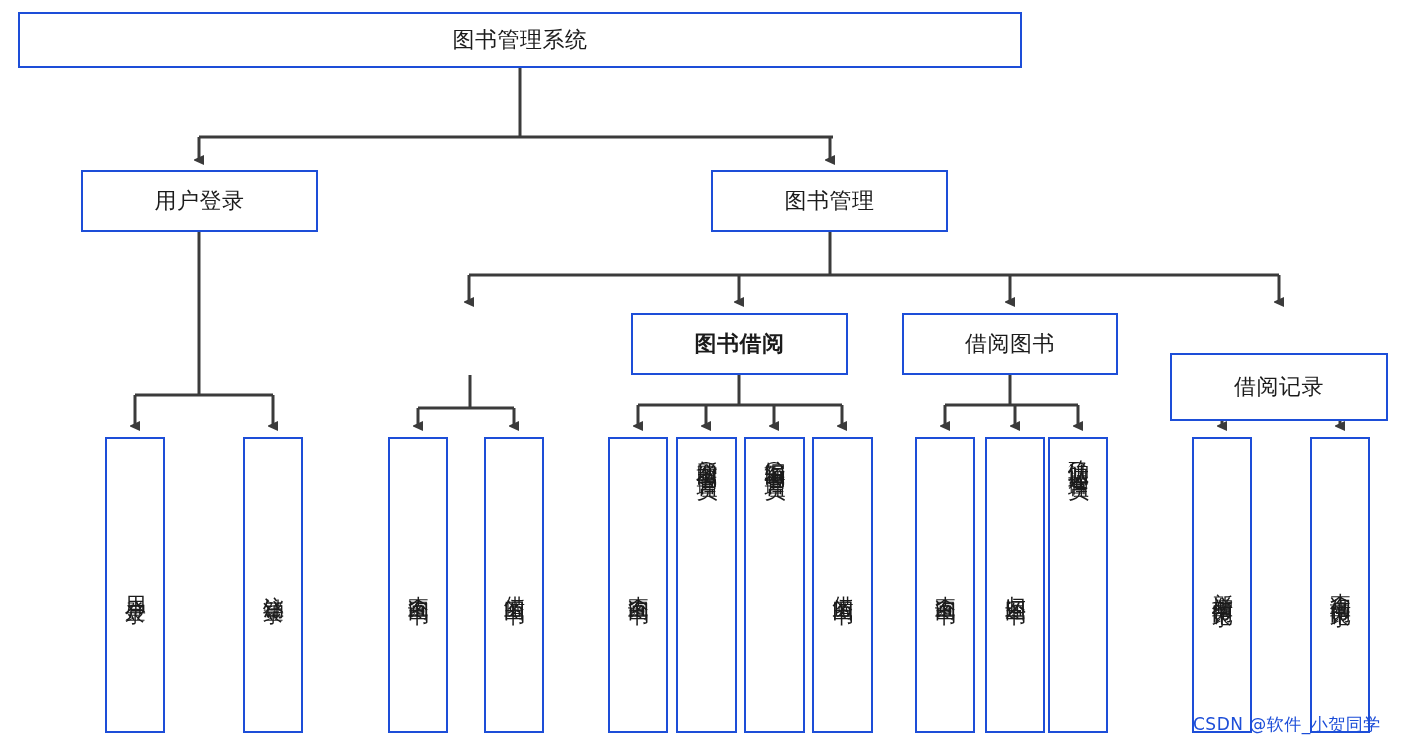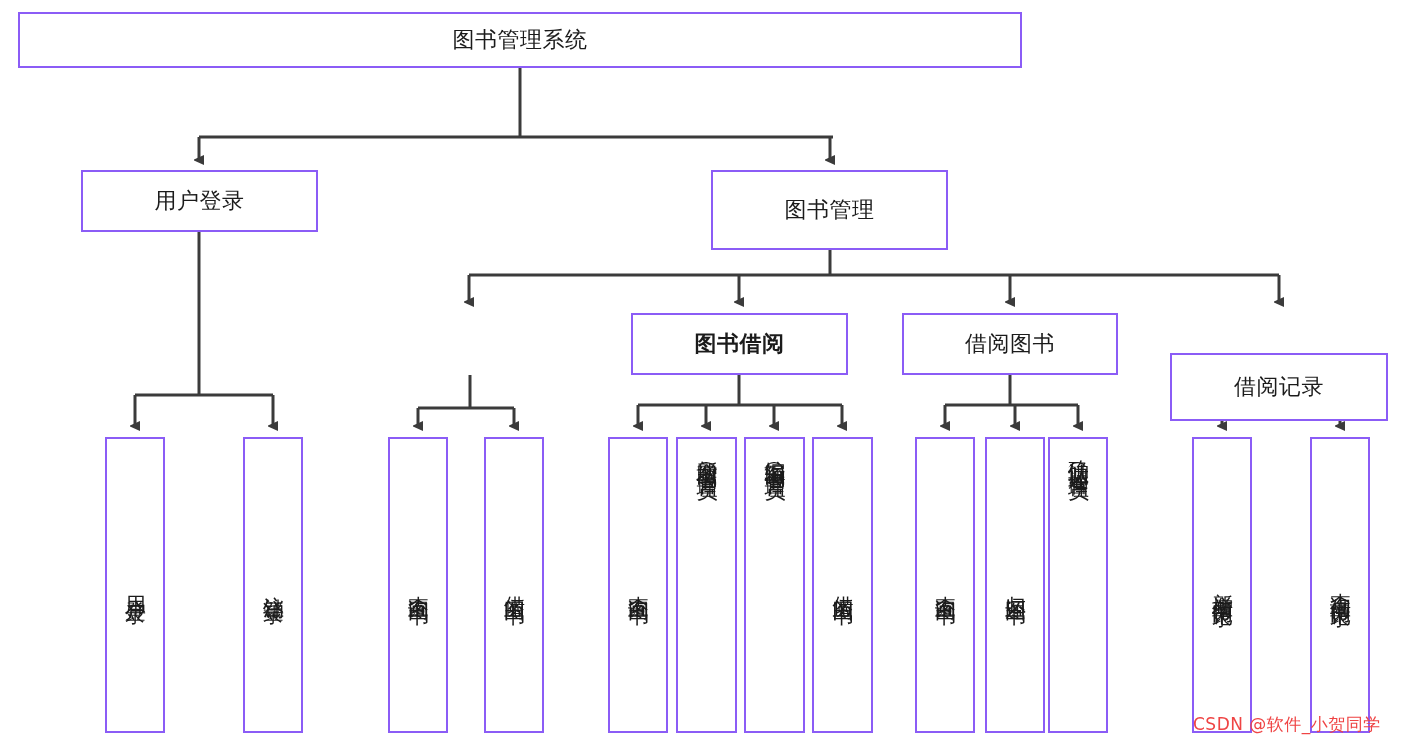--- a/index.html
+++ b/index.html
@@ -21,21 +21,21 @@
     position: absolute;
     left: 0;
     top: 0;
     width: 1405px;
     height: 747px;
     pointer-events: none;
   }
   .node {
     position: absolute;
     box-sizing: border-box;
-    border: 2px solid #8b5cf6;
+    border: 2px solid #1d4ed8;
     background: #ffffff;
     display: flex;
     align-items: center;
     justify-content: center;
     color: #1b1b1b;
   }
   .node-h {
     font-size: 22px;
     line-height: 1.2;
     letter-spacing: 0.5px;
@@ -56,21 +56,21 @@
   }
   .node-leaf.center-v {
     align-items: center;
     padding-top: 0;
   }
   .watermark {
     position: absolute;
     left: 1193px;
     top: 713px;
     font-size: 17px;
-    color: #ef4444;
+    color: #1d4ed8;
     white-space: nowrap;
     letter-spacing: 0.5px;
   }
 </style>
 </head>
 <body>
 
 <div id="diagram-root">
 
   <svg id="connector-layer" viewBox="0 0 1405 747" xmlns="http://www.w3.org/2000/svg">
@@ -123,21 +123,21 @@
     </g>
   </svg>
 
   <div class="node node-h" style="left:18px; top:12px; width:1004px; height:56px;">
     <span>图书管理系统</span>
   </div>
 
   <div class="node node-h" style="left:81px; top:170px; width:237px; height:62px;">
     <span>用户登录</span>
   </div>
-  <div class="node node-h" style="left:711px; top:170px; width:237px; height:80px;">
+  <div class="node node-h" style="left:711px; top:170px; width:237px; height:62px;">
     <span>图书管理</span>
   </div>
 
   <div class="node node-h" style="left:631px; top:313px; width:217px; height:62px;font-weight:bold;">
     <span>图书借阅</span>
   </div>
   <div class="node node-h" style="left:902px; top:313px; width:216px; height:62px;">
     <span>借阅图书</span>
   </div>
   <div class="node node-h" style="left:1170px; top:313px; width:218px; height:68px;margin-top:40px;">

